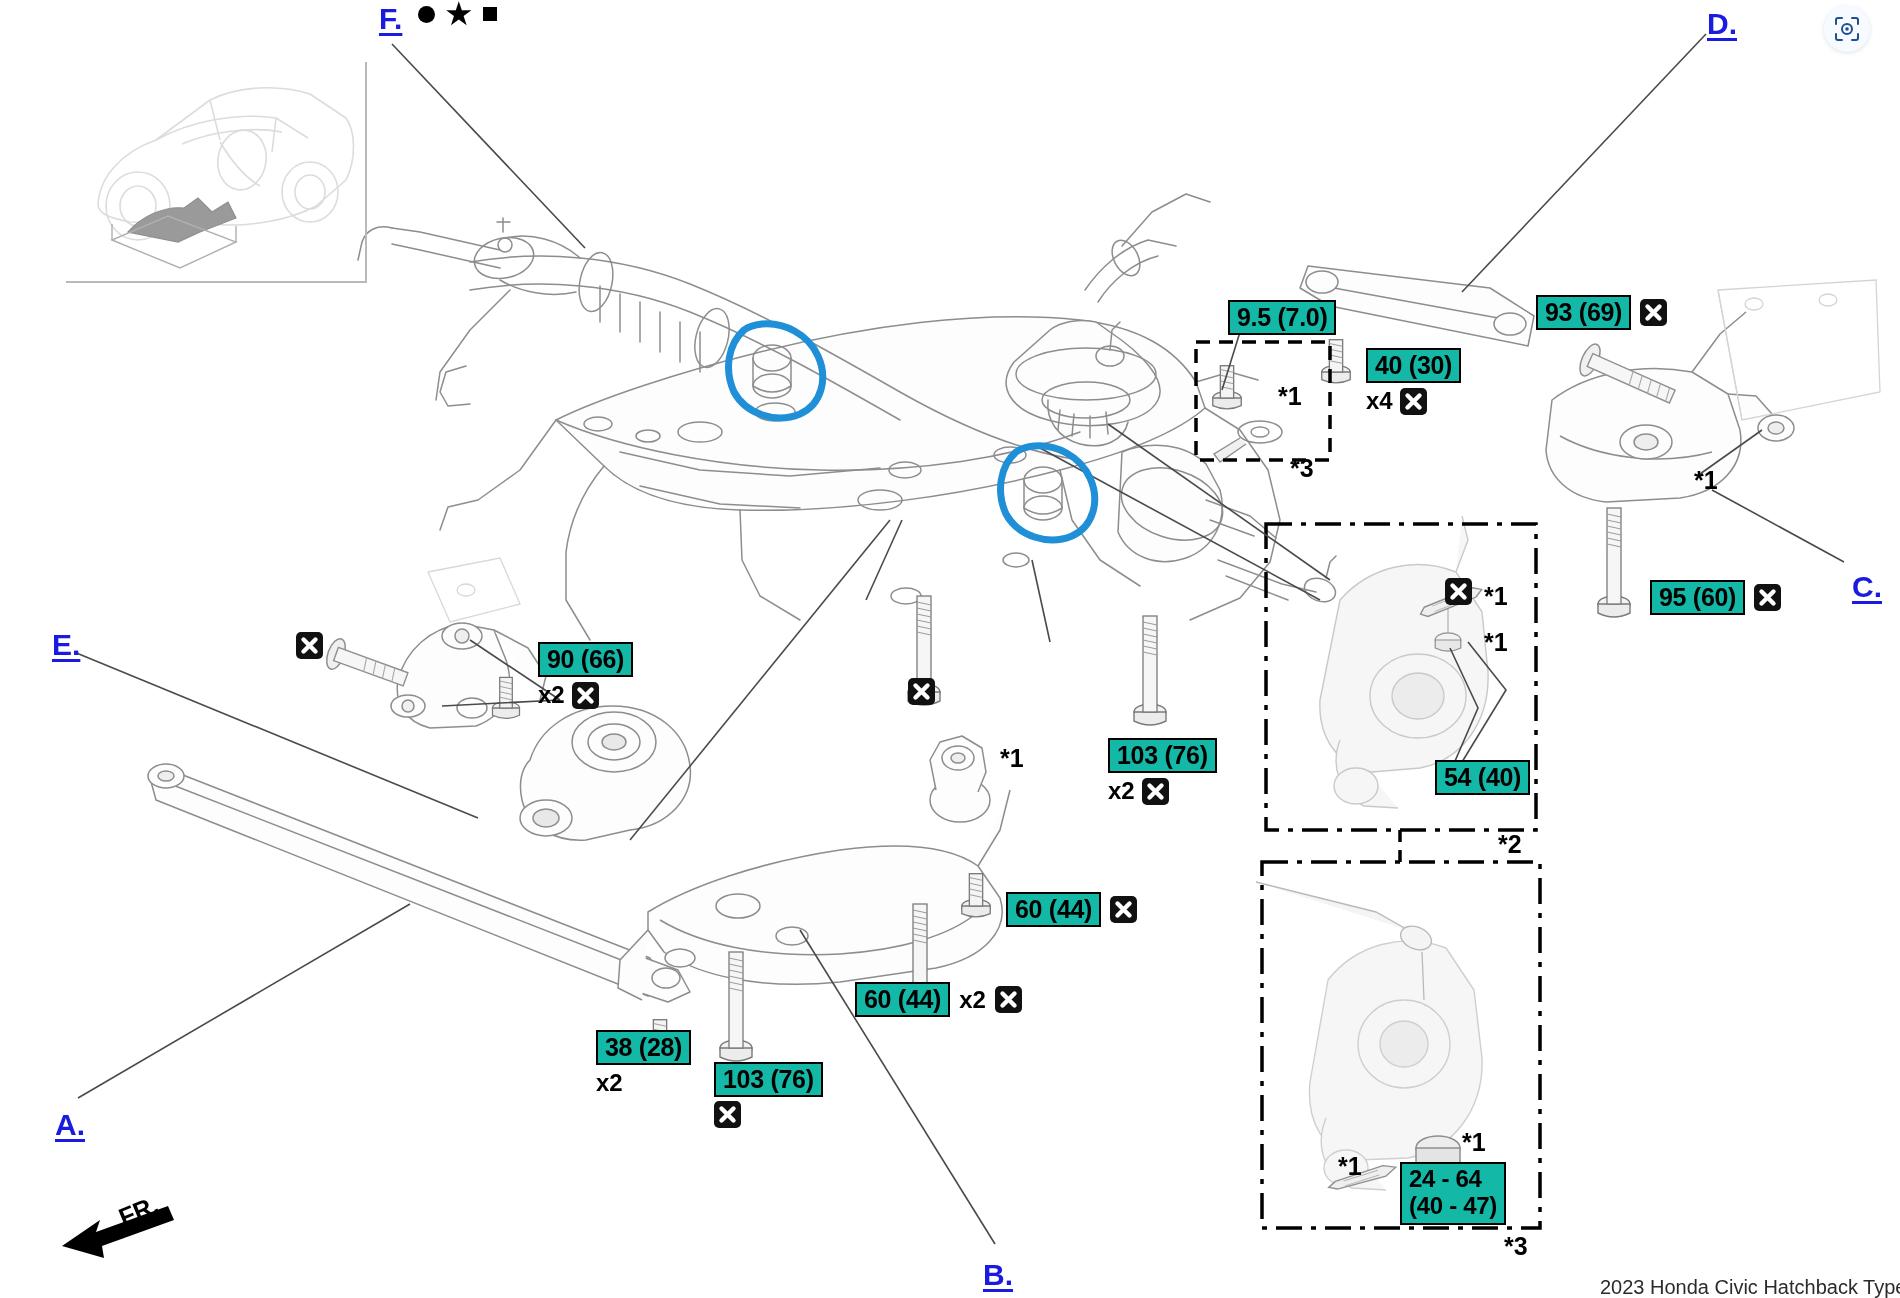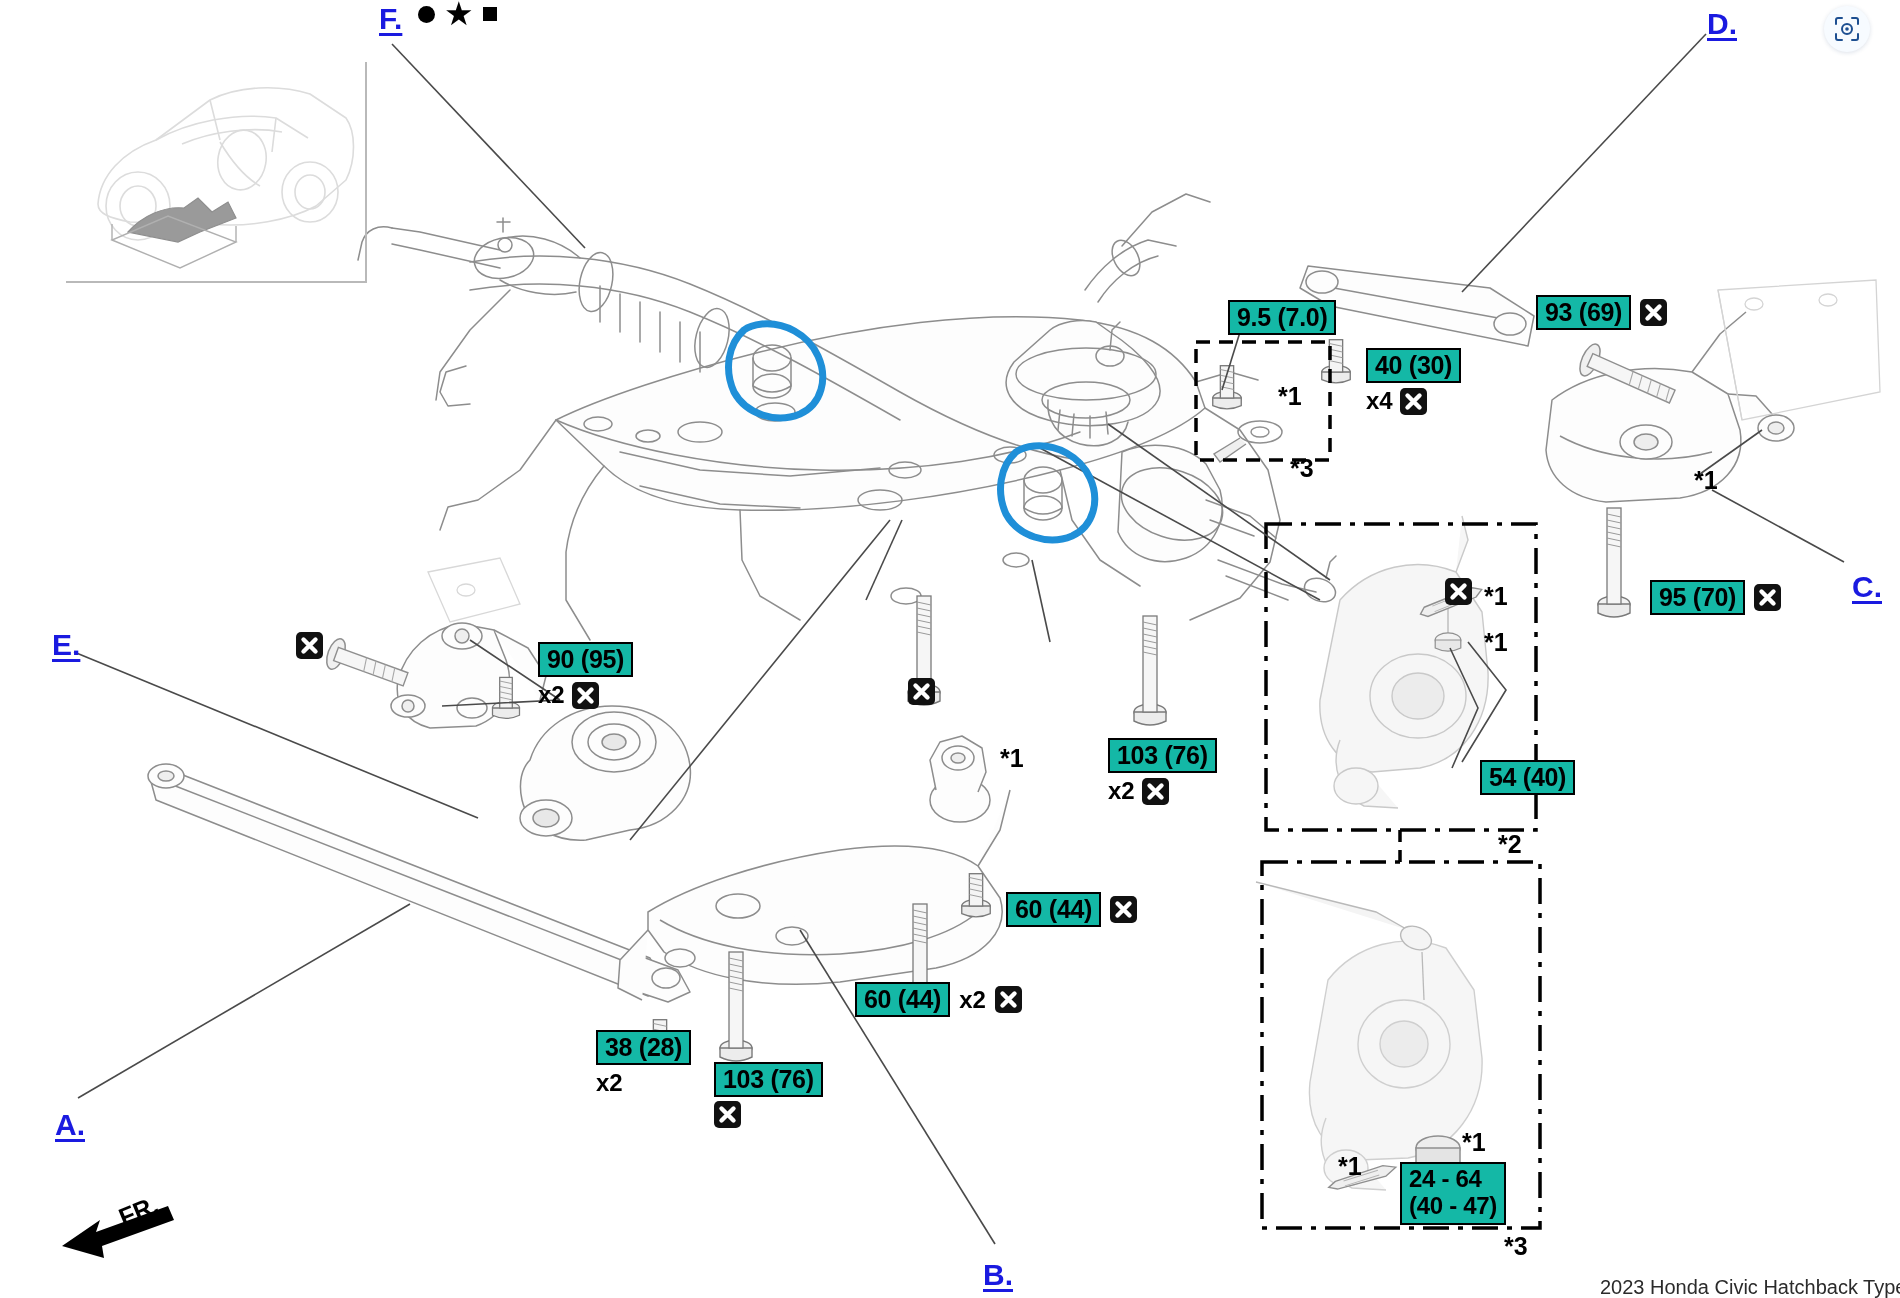--- a/index.html
+++ b/index.html
@@ -484,30 +484,30 @@
   <div class="torque inline" style="left:1536px;top:295px;">
     <div class="tbox">93 (69)</div>
     <span class="xbox">
       <svg width="19" height="19" viewBox="0 0 19 19">
           <path d="M3.5 3.5 L15.5 15.5 M15.5 3.5 L3.5 15.5" stroke="#fff" stroke-width="4.4" stroke-linecap="round"></path>
         </svg>
     </span>
   </div>
 
   <div class="torque inline" style="left:1650px;top:580px;">
-    <div class="tbox">95 (70)</div>
+    <div class="tbox">95 (60)</div>
     <span class="xbox">
       <svg width="19" height="19" viewBox="0 0 19 19">
           <path d="M3.5 3.5 L15.5 15.5 M15.5 3.5 L3.5 15.5" stroke="#fff" stroke-width="4.4" stroke-linecap="round"></path>
         </svg>
     </span>
   </div>
 
   <div class="torque" style="left:538px;top:642px;">
-    <div class="tbox">90 (95)</div>
+    <div class="tbox">90 (66)</div>
     <div class="sub">
       <span>x2</span>
       <span class="xbox">
         <svg width="19" height="19" viewBox="0 0 19 19">
             <path d="M3.5 3.5 L15.5 15.5 M15.5 3.5 L3.5 15.5" stroke="#fff" stroke-width="4.4" stroke-linecap="round"></path>
           </svg>
       </span>
     </div>
   </div>
 
@@ -516,21 +516,21 @@
     <div class="sub">
       <span>x2</span>
       <span class="xbox">
         <svg width="19" height="19" viewBox="0 0 19 19">
             <path d="M3.5 3.5 L15.5 15.5 M15.5 3.5 L3.5 15.5" stroke="#fff" stroke-width="4.4" stroke-linecap="round"></path>
           </svg>
       </span>
     </div>
   </div>
 
-  <div class="torque" style="left:1480px;top:760px;">
+  <div class="torque" style="left:1435px;top:760px;">
     <div class="tbox">54 (40)</div>
   </div>
 
   <div class="torque inline" style="left:1006px;top:892px;">
     <div class="tbox">60 (44)</div>
     <span class="xbox">
       <svg width="19" height="19" viewBox="0 0 19 19">
           <path d="M3.5 3.5 L15.5 15.5 M15.5 3.5 L3.5 15.5" stroke="#fff" stroke-width="4.4" stroke-linecap="round"></path>
         </svg>
     </span>

